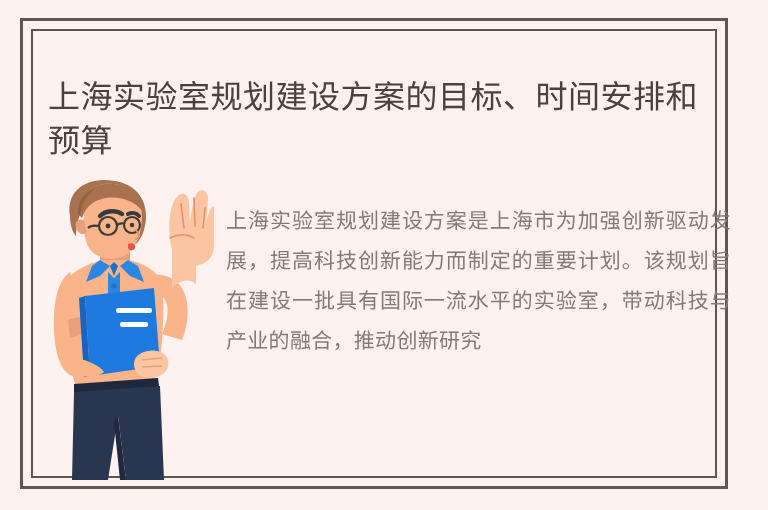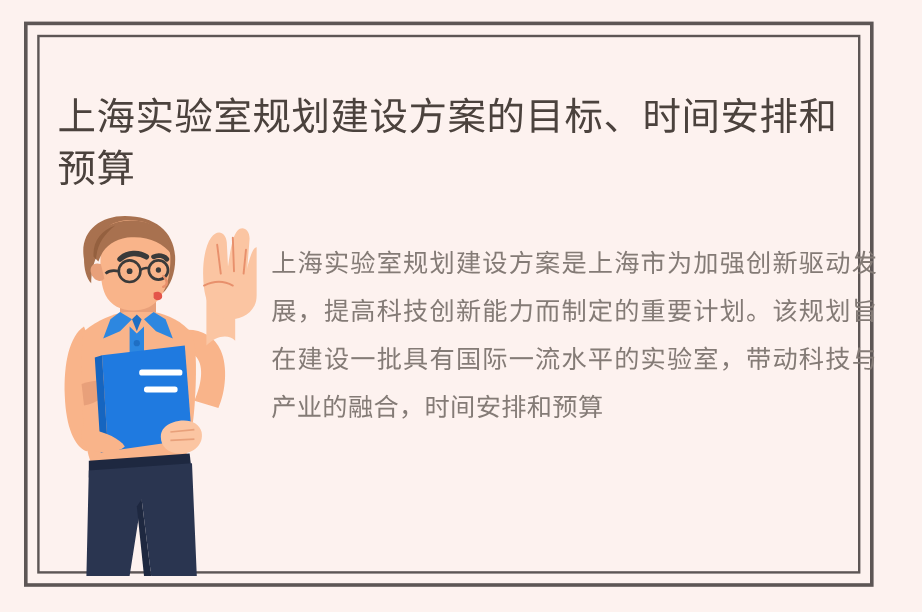--- a/index.html
+++ b/index.html
@@ -177,15 +177,15 @@
       </g>
 
       <path d="M30 204 L114 198 L116 214 L30 218 Z" fill="#1e2840"></path>
 
       <path d="M30 212 L116 206 L120 300 L82 300 L74 236 L64 300 L28 300 Z" fill="#2a3550"></path>
       <path d="M74 236 L82 300 L76 300 L70 242 Z" fill="#1e2840"></path>
 
     </svg>
   </div>
 
-  <p class="body-text">上海实验室规划建设方案是上海市为加强创新驱动发展，提高科技创新能力而制定的重要计划。该规划旨在建设一批具有国际一流水平的实验室，带动科技与产业的融合，时间安排和预算</p>
+  <p class="body-text">上海实验室规划建设方案是上海市为加强创新驱动发展，提高科技创新能力而制定的重要计划。该规划旨在建设一批具有国际一流水平的实验室，带动科技与产业的融合，推动创新研究</p>
 
 </div>
 
 </body></html>

